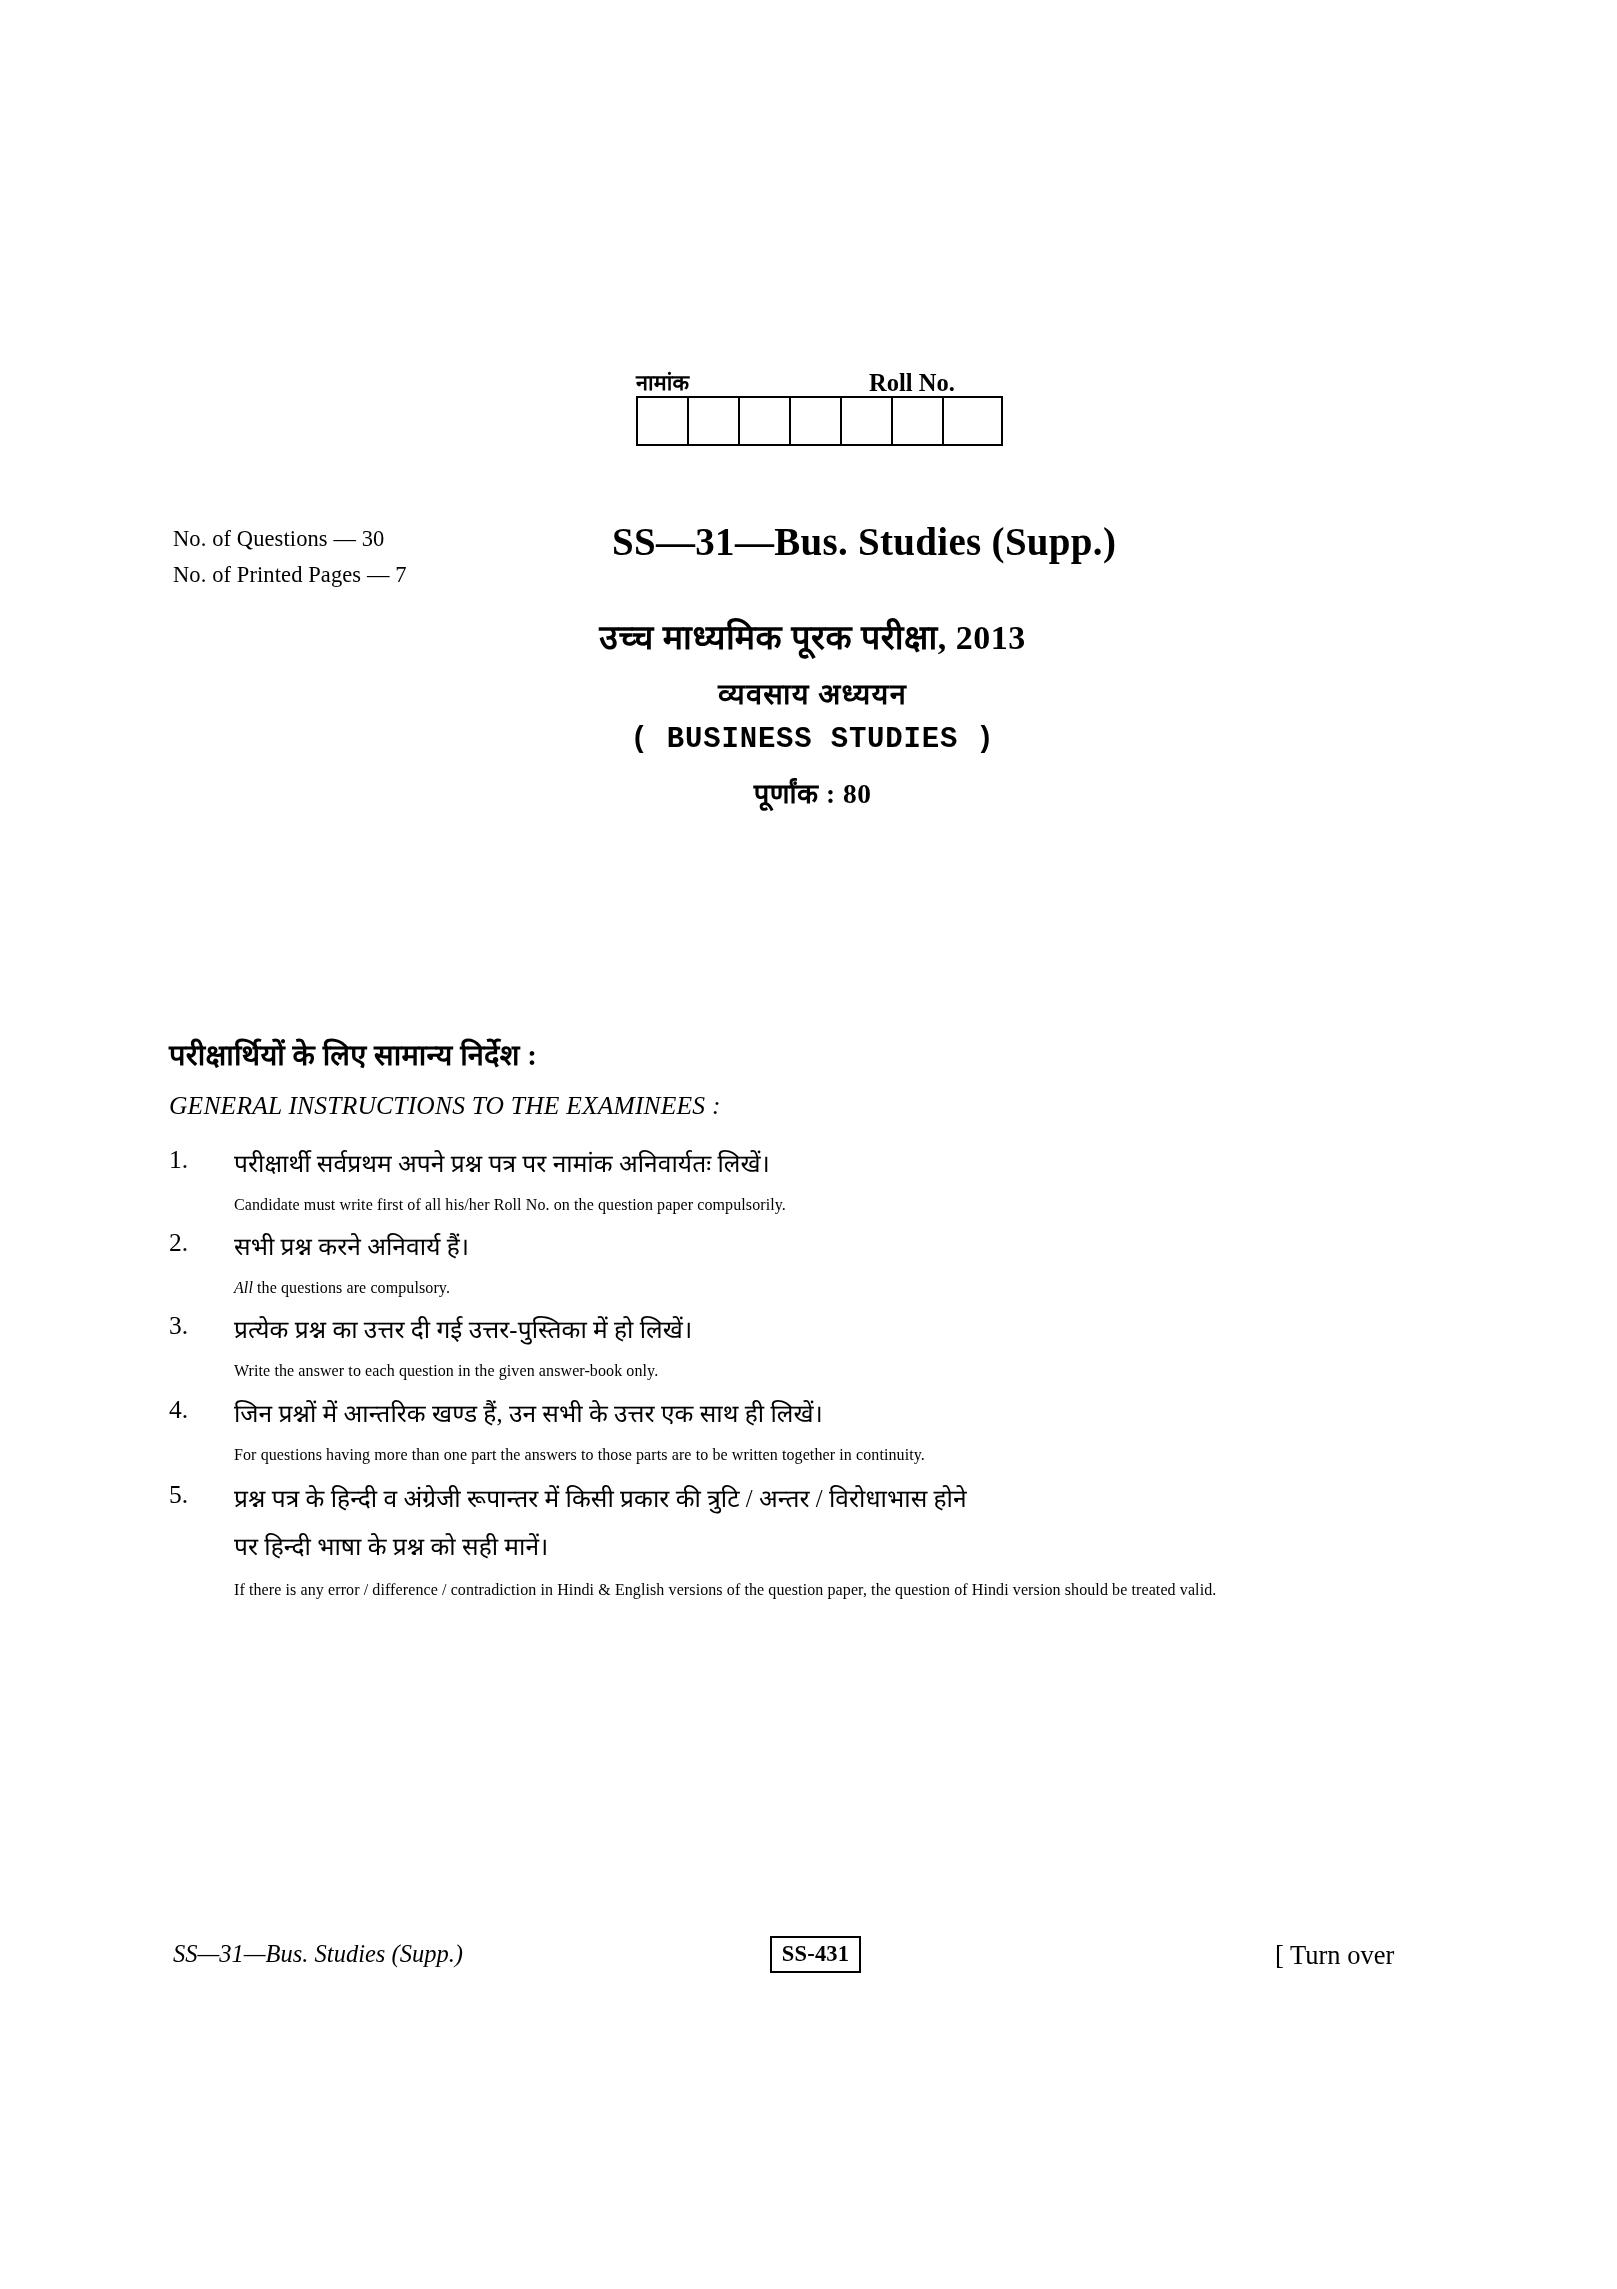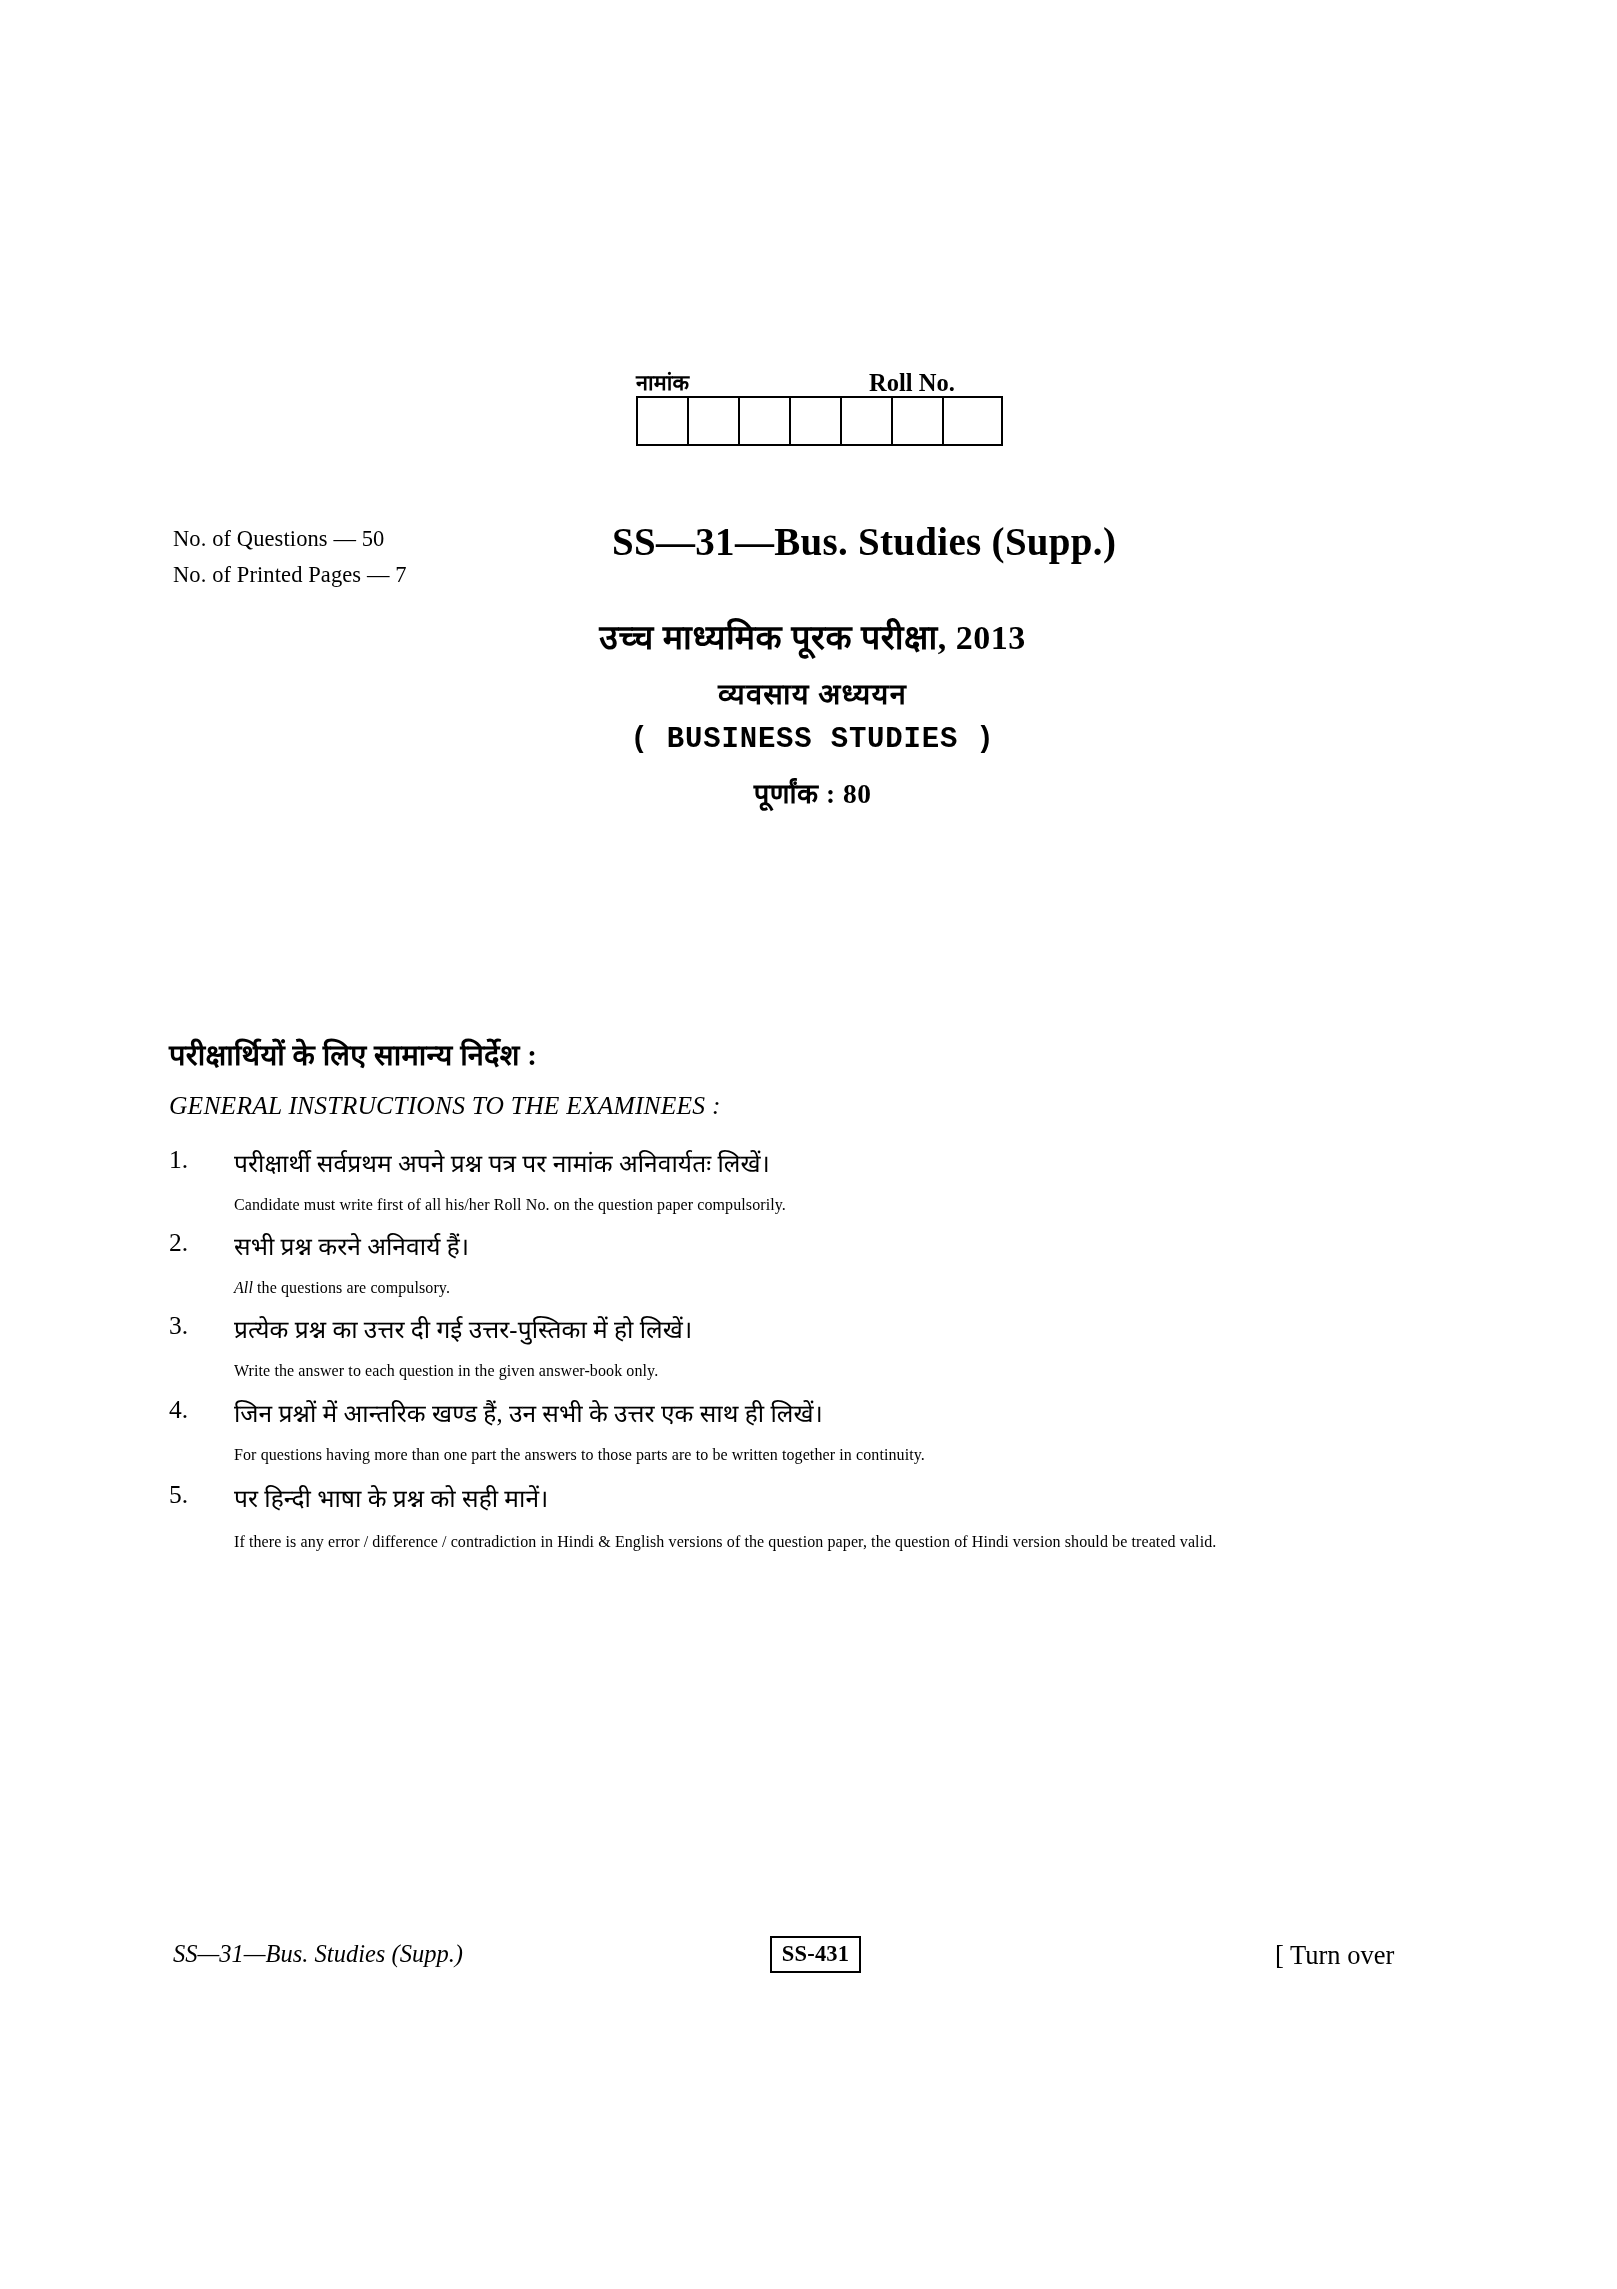--- a/index.html
+++ b/index.html
@@ -268,21 +268,21 @@
       <div class="rollcell"></div>
       <div class="rollcell"></div>
       <div class="rollcell"></div>
       <div class="rollcell"></div>
       <div class="rollcell"></div>
       <div class="rollcell"></div>
     </div>
   </div>
 
   <div class="meta">
-    <div>No. of Questions — 50</div>
+    <div>No. of Questions — 30</div>
     <div>No. of Printed Pages — 7</div>
   </div>
 
   <div class="papercode">SS—31—Bus. Studies (Supp.)</div>
 
   <div class="headings">
     <div class="h-hindi-exam">उच्च माध्यमिक पूरक परीक्षा, 2013</div>
     <div class="h-hindi-sub">व्यवसाय अध्ययन</div>
     <div class="h-eng-sub">( BUSINESS STUDIES )</div>
 
@@ -323,20 +323,21 @@
       <span class="instr-num">4.</span>
       <div class="instr-body">
         <div class="line-hi">जिन प्रश्नों में आन्तरिक खण्ड हैं, उन सभी के उत्तर एक साथ ही लिखें।</div>
         <div class="line-en just">For questions having more than one part the answers to those parts are to be written together in continuity.</div>
       </div>
     </div>
 
     <div class="instr-item" id="item-5">
       <span class="instr-num">5.</span>
       <div class="instr-body">
+        <div class="line-hi">प्रश्न पत्र के हिन्दी व अंग्रेजी रूपान्तर में किसी प्रकार की त्रुटि / अन्तर / विरोधाभास होने</div>
         <div class="line-hi second">पर हिन्दी भाषा के प्रश्न को सही मानें।</div>
         <div class="line-en just">If there is any error / difference / contradiction in Hindi &amp; English versions of the question paper, the question of Hindi version should be treated valid.</div>
       </div>
     </div>
 
   </div>
 
   <div class="footer">
     <div class="foot-left">SS—31—Bus. Studies (Supp.)</div>
     <div class="foot-code">SS-431</div>

